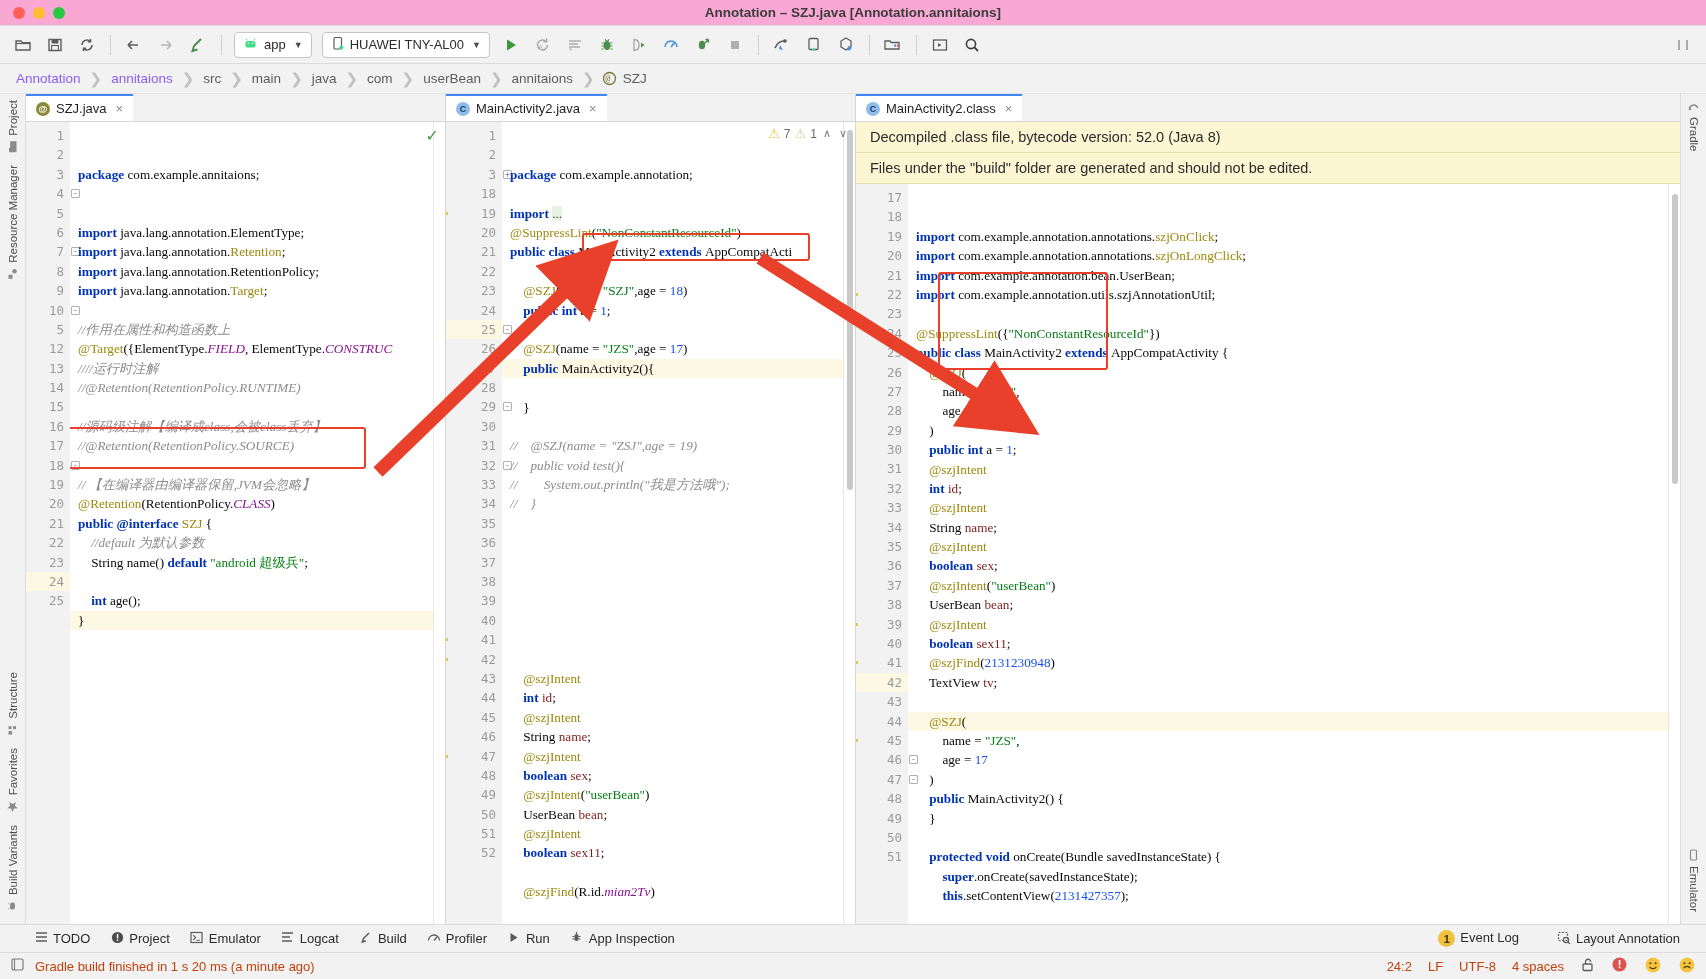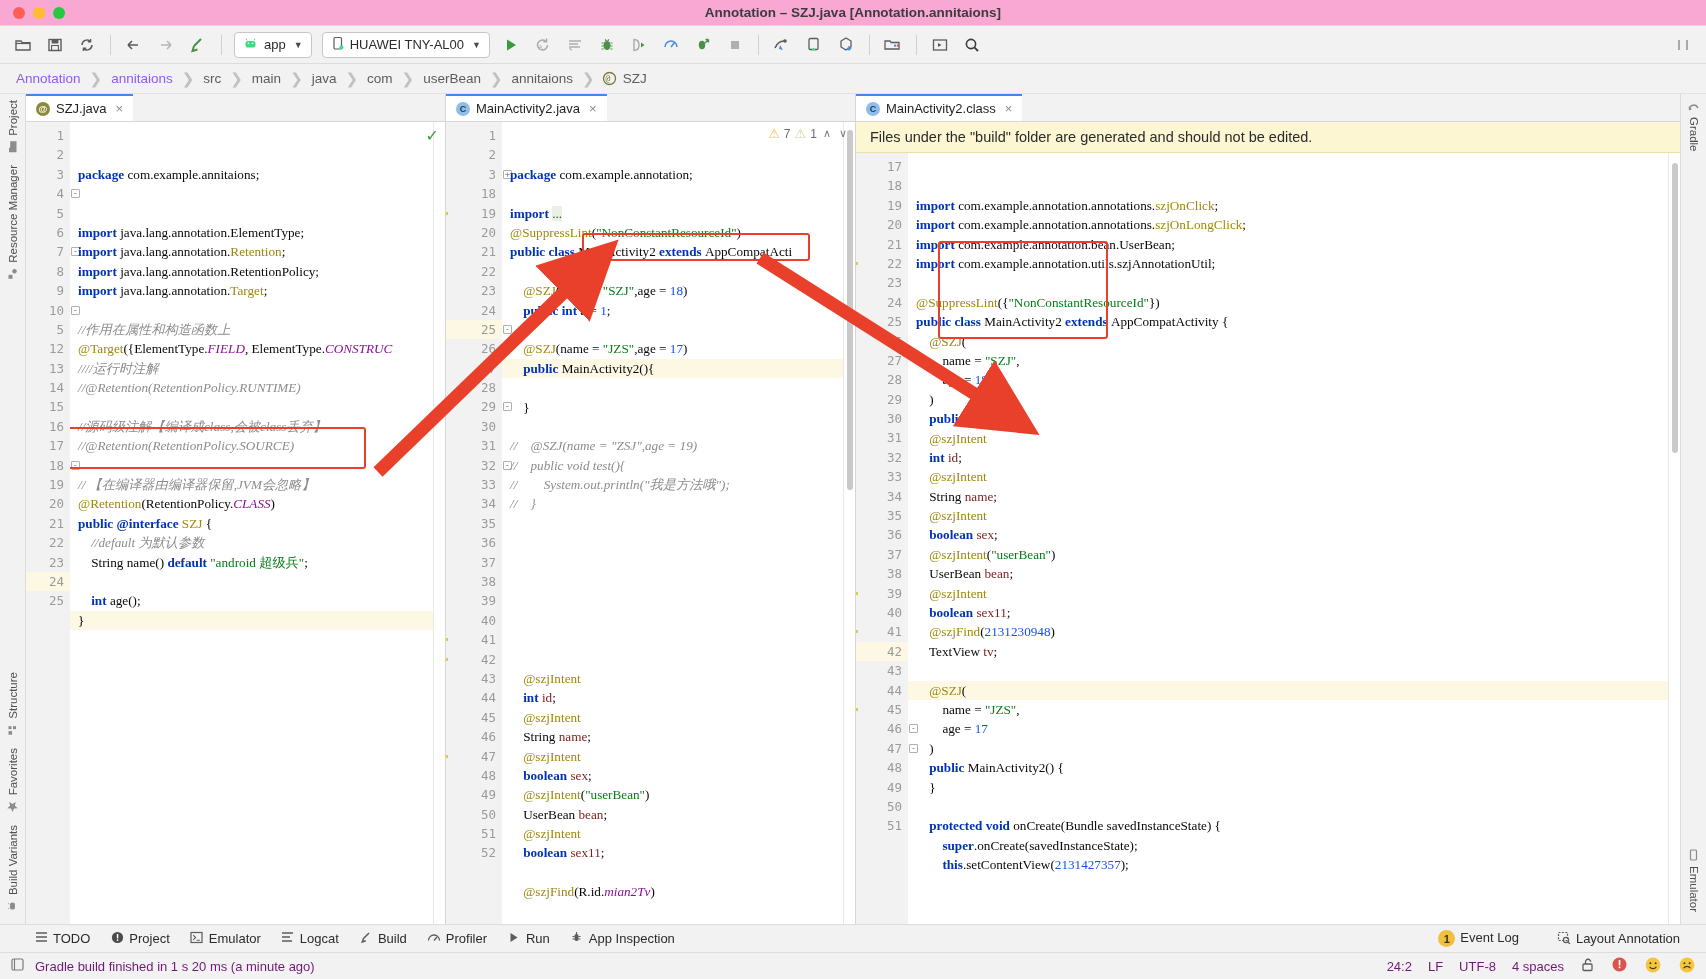--- a/index.html
+++ b/index.html
@@ -157,21 +157,21 @@
   .tw { display:flex; align-items:flex-start; gap:5px; white-space:nowrap;}
   .twicon { width:14px; display:inline-flex; align-items:center; justify-content:center;
     color:#5c5c5c; font-size:12px;}
   .badge1 {
     width:17px;height:17px;border-radius:50%;background:#f0c040;color:#3c3000;
     font-size:11px;font-weight:bold;display:inline-flex;align-items:center;justify-content:center;
   }
   .statusbar {
     height:27px; background:#f2f2f2; border-top:1px solid #dcdcdc;
     display:flex; align-items:center; padding:0 10px; gap:10px; font-size:13px;
-    color:#701a75; flex:0 0 27px;
+    color:#c2410c; flex:0 0 27px;
   }
   .status-right { margin-left:auto; display:flex; align-items:center; gap:16px; }
 </style>
 </head>
 <body>
 
 <div class="app">
 
   <div class="titlebar">
     <div class="traffic">
@@ -539,20 +539,21 @@
       </div>
 
       <div class="pane right">
         <div class="tabbar">
           <div class="tab">
             <span class="tab-ico c">C</span>
             <span>MainActivity2.class</span>
             <span class="x">×</span>
           </div>
         </div>
+        <div class="banner">Decompiled .class file, bytecode version: 52.0 (Java 8)</div>
         <div class="banner">Files under the "build" folder are generated and should not be edited.</div>
         <div class="codewrap">
           <div class="gutter" id="g-right" style="min-width: 52px;">
               <div class="ln">17</div>
               <div class="ln">18</div>
               <div class="ln">19</div>
               <div class="ln">20</div>
               <div class="ln">21</div>
               <div class="ln" style="overflow: visible;">22<div style="position: absolute; left: -9px; top: 8px; width: 11px; height: 3px; background: rgb(232, 197, 71);"></div></div>
               <div class="ln">23</div>

